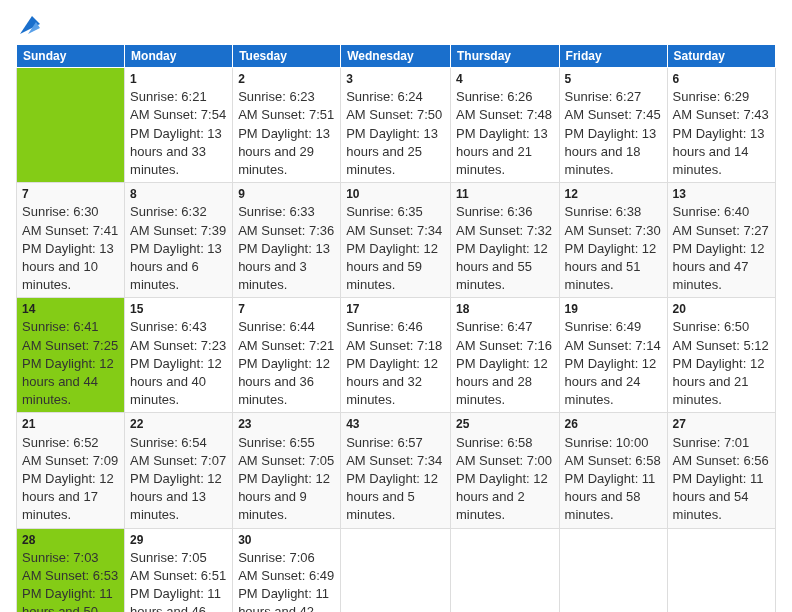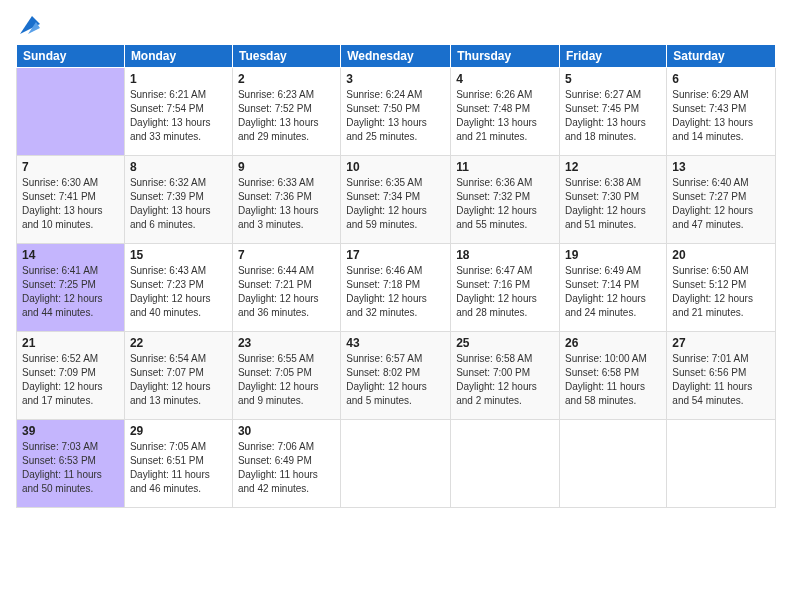--- a/index.html
+++ b/index.html
@@ -86,29 +86,29 @@
       line-height: 1.35;
     }
     .day-number {
       font-size: 12px;
       font-weight: bold;
       color: #222;
       display: block;
       margin-bottom: 1px;
     }
     .day-info {
-      font-size: 10px;
+      font-size: 13px;
       color: #333;
       line-height: 1.4;
     }
     tbody tr:nth-child(even) td {
       background: #f9f9f9;
     }
     tbody td:first-child {
-      background: #c4b5fd;
+      background: #84cc16;
     }
   </style>
 </head>
 <body>
 
 <div class="page">
   <div class="header">
     <div class="logo">
       <div class="logo-text">
         <span class="logo-general"></span>
@@ -143,21 +143,21 @@
           <td>
             <span class="day-number">1</span>
             <div class="day-info">Sunrise: 6:21 AM
 Sunset: 7:54 PM
 Daylight: 13 hours
 and 33 minutes.</div>
           </td>
           <td>
             <span class="day-number">2</span>
             <div class="day-info">Sunrise: 6:23 AM
-Sunset: 7:52 PM
+Sunset: 7:51 PM
 Daylight: 13 hours
 and 29 minutes.</div>
           </td>
           <td>
             <span class="day-number">3</span>
             <div class="day-info">Sunrise: 6:24 AM
 Sunset: 7:50 PM
 Daylight: 13 hours
 and 25 minutes.</div>
           </td>
@@ -303,21 +303,21 @@
           <td>
             <span class="day-number">23</span>
             <div class="day-info">Sunrise: 6:55 AM
 Sunset: 7:05 PM
 Daylight: 12 hours
 and 9 minutes.</div>
           </td>
           <td>
             <span class="day-number">43</span>
             <div class="day-info">Sunrise: 6:57 AM
-Sunset: 8:02 PM
+Sunset: 7:34 PM
 Daylight: 12 hours
 and 5 minutes.</div>
           </td>
           <td>
             <span class="day-number">25</span>
             <div class="day-info">Sunrise: 6:58 AM
 Sunset: 7:00 PM
 Daylight: 12 hours
 and 2 minutes.</div>
           </td>
@@ -331,21 +331,21 @@
           <td>
             <span class="day-number">27</span>
             <div class="day-info">Sunrise: 7:01 AM
 Sunset: 6:56 PM
 Daylight: 11 hours
 and 54 minutes.</div>
           </td>
         </tr>
         <tr>
           <td>
-            <span class="day-number">39</span>
+            <span class="day-number">28</span>
             <div class="day-info">Sunrise: 7:03 AM
 Sunset: 6:53 PM
 Daylight: 11 hours
 and 50 minutes.</div>
           </td>
           <td>
             <span class="day-number">29</span>
             <div class="day-info">Sunrise: 7:05 AM
 Sunset: 6:51 PM
 Daylight: 11 hours

